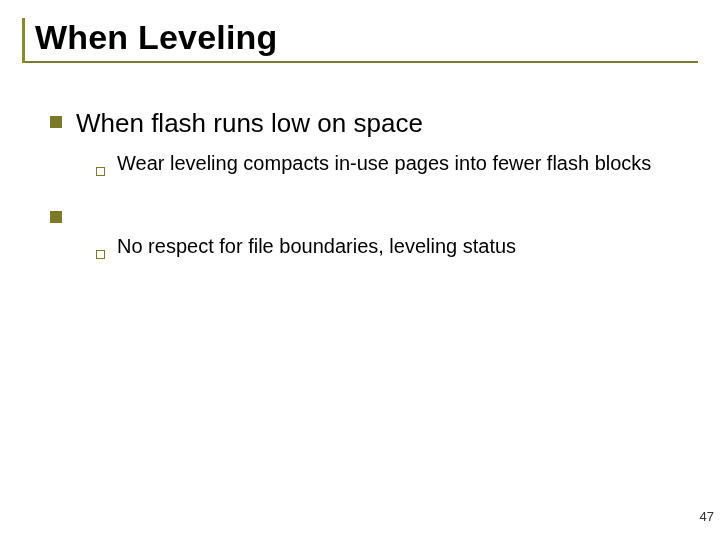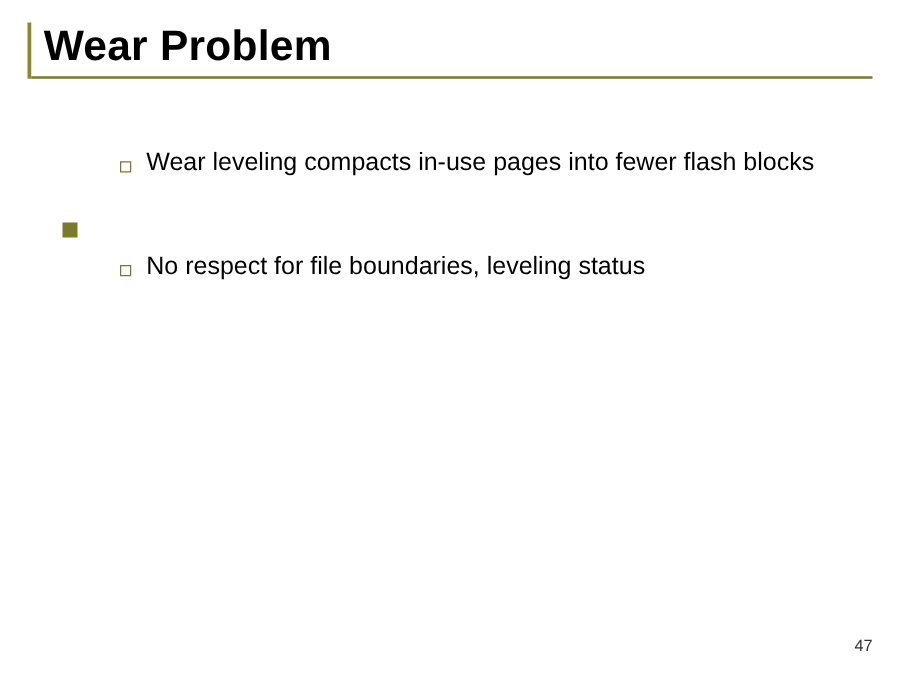--- a/index.html
+++ b/index.html
@@ -5,36 +5,40 @@
   * { margin: 0; padding: 0; box-sizing: border-box; }
   html, body { width: 720px; height: 540px; background: #fff; font-family: Arial, Helvetica, sans-serif; color: #000; }
   .slide { position: relative; width: 720px; height: 540px; padding: 18px 22px 0 22px; }
   .title-wrap { border-left: 3px solid #8a8a2a; padding-left: 10px; }
   .title { font-size: 34px; font-weight: bold; letter-spacing: 0.2px; }
   .rule { border: none; border-top: 2px solid #7a7a30; margin-top: 4px; margin-left: -10px; width: calc(100% + 10px); }
   .content { padding: 44px 14px 0 28px; }
   .l1 { display: flex; align-items: flex-start; margin-bottom: 10px; }
   .l1-bullet { width: 12px; height: 12px; background: #7a7a2a; margin-top: 9px; margin-right: 14px; flex-shrink: 0; }
   .l1-text { font-size: 26px; line-height: 1.25; }
-  .l2 { display: flex; align-items: center; margin: 10px 0 26px 46px; }
+  .l2 { display: flex; align-items: flex-end; margin: 10px 0 26px 46px; }
   .l2-bullet { width: 9px; height: 9px; border: 1.6px solid #7a7a2a; margin-top: 7px; margin-right: 12px; flex-shrink: 0; }
   .l2-text { font-size: 20px; line-height: 1.3; max-width: 540px; }
-  .pagenum { position: absolute; right: 22px; bottom: 16px; font-size: 13px; color: #333; }
+  .pagenum { position: absolute; right: 6px; bottom: 16px; font-size: 13px; color: #333; }
 </style>
 </head>
 <body>
 
 <div class="slide">
   <div class="title-wrap">
-    <div class="title">Wear Problem</div>
+    <div class="title">When Leveling</div>
     <hr class="rule">
   </div>
 
   <div class="content">
 
+    <div class="l1">
+      <div class="l1-bullet"></div>
+      <div class="l1-text">When flash runs low on space</div>
+    </div>
     <div class="l2">
       <div class="l2-bullet"></div>
       <div class="l2-text">Wear leveling compacts in-use pages into fewer flash blocks</div>
     </div>
 
     <div class="l1">
       <div class="l1-bullet"></div>
     </div>
     <div class="l2">
       <div class="l2-bullet"></div>

